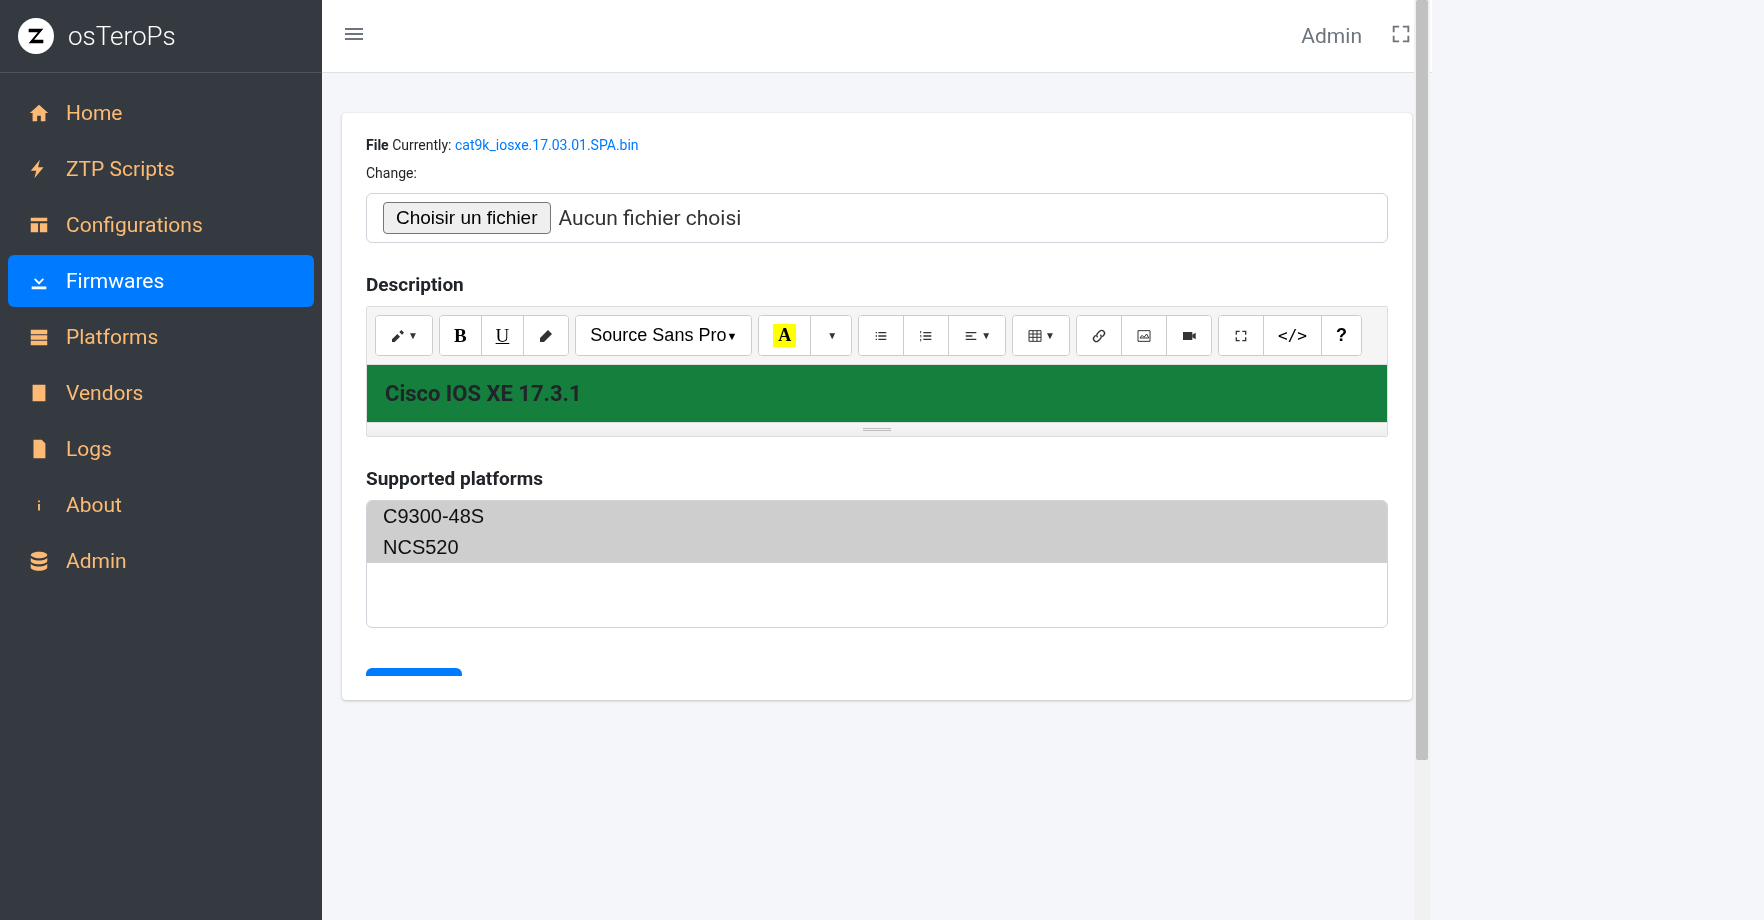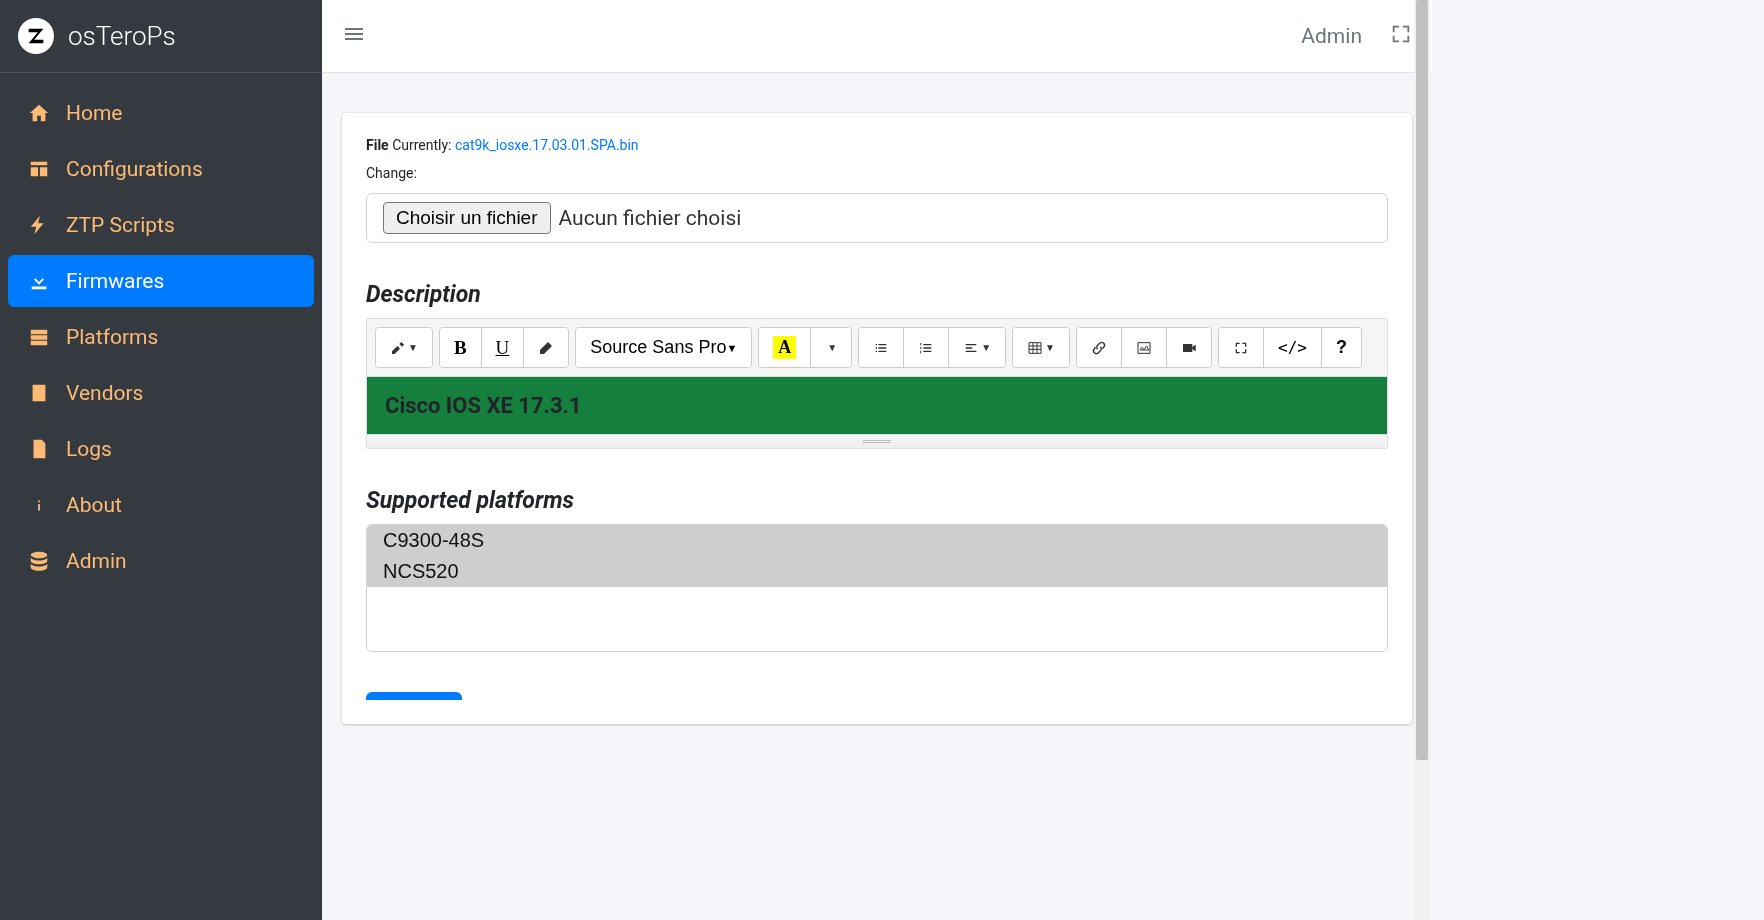--- a/index.html
+++ b/index.html
@@ -34,21 +34,21 @@
 .card { background: #fff; border-radius: 4px; box-shadow: 0 0 1px rgba(0,0,0,.125), 0 1px 3px rgba(0,0,0,.2); }
 .card-header { background: #007bff; color: #fff; padding: 16px 24px; border-radius: 4px 4px 0 0; font-size: 23px; font-weight: 400; }
 .card-body { padding: 24px; }
 .form-row { margin-bottom: 12px; font-size: 14px; }
 .label-bold { font-weight: 700; }
 .file-link { color: #007bff; text-decoration: none; }
 .file-picker { border: 1px solid #ced4da; border-radius: 6px; padding: 8px 16px; display: flex; align-items: center; margin-top: 8px; }
 .file-btn { border: 1px solid #767676; background: #efefef; padding: 4px 12px; font-size: 19px; border-radius: 4px; cursor: pointer; margin-right: 8px; }
 .file-status { font-size: 21px; color: #333; }
 
-.section-label { font-weight: 700; font-size: 23px; margin-top: 38px; margin-bottom: 10px; font-style: italic; }
+.section-label { font-weight: 700; font-size: 19px; margin-top: 30px; margin-bottom: 10px; }
 
 
 .editor-wrapper { border: 1px solid #ddd; border-radius: 2px; }
 .editor-toolbar { background: #f5f5f5; border-bottom: 1px solid #ddd; padding: 8px; display: flex; gap: 6px; flex-wrap: wrap; }
 .btn-group { display: flex; border: 1px solid #ccc; border-radius: 4px; overflow: hidden; background: #fff; }
 .tbtn { background: #fff; border: none; border-right: 1px solid #ccc; padding: 8px 14px; cursor: pointer; display: flex; align-items: center; justify-content: center; font-size: 17px; min-height: 36px; }
 .tbtn:last-child { border-right: none; }
 .tbtn svg { width: 16px; height: 16px; fill: #333; }
 .font-select { padding: 8px 14px; font-size: 18px; display: flex; align-items: center; }
 .font-select .caret { font-size: 11px; }
@@ -88,34 +88,34 @@
                 <path d="M12 3l10 9h-3v9h-5v-6H10v6H5v-9H2z"></path>
               </svg>
             </span>
             <span>Home</span>
           </a>
         </li>
       <li class="nav-item">
           <a class="nav-link">
             <span class="nav-icon">
               <svg viewBox="0 0 24 24">
+                <path d="M13 2L3 14h6l-2 8 10-12h-6z"></path>
+              </svg>
+            </span>
+            <span>ZTP Scripts</span>
+          </a>
+        </li>
+      <li class="nav-item">
+          <a class="nav-link">
+            <span class="nav-icon">
+              <svg viewBox="0 0 24 24">
                 <path d="M3 4h18v4H3zM3 10h8v10H3zM13 10h8v10h-8z"></path>
               </svg>
             </span>
             <span>Configurations</span>
-          </a>
-        </li>
-      <li class="nav-item">
-          <a class="nav-link">
-            <span class="nav-icon">
-              <svg viewBox="0 0 24 24">
-                <path d="M13 2L3 14h6l-2 8 10-12h-6z"></path>
-              </svg>
-            </span>
-            <span>ZTP Scripts</span>
           </a>
         </li>
       <li class="nav-item">
           <a class="nav-link active">
             <span class="nav-icon">
               <svg viewBox="0 0 24 24">
                 <path d="M12 3v10l4-4 1.4 1.4L12 16 6.6 10.4 8 9l4 4V3zM4 18h16v3H4z"></path>
               </svg>
             </span>
             <span>Firmwares</span>

